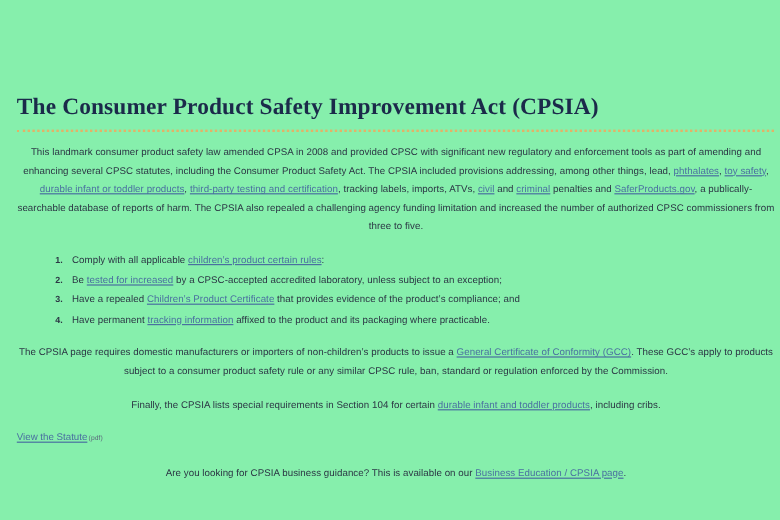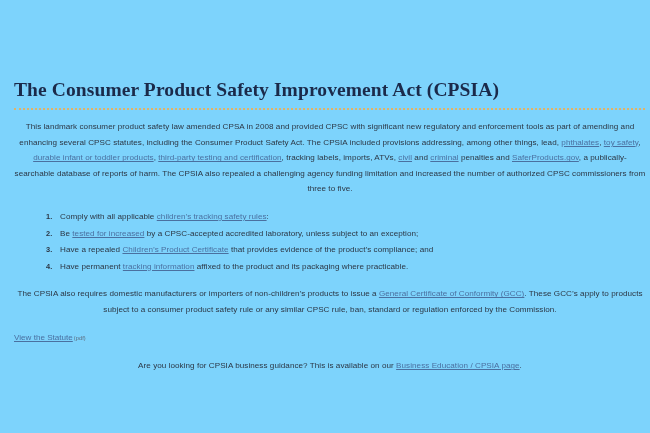--- a/index.html
+++ b/index.html
@@ -11,21 +11,21 @@
     width: 650px;
     height: 433px;
     overflow: hidden;
     font-family: "Liberation Sans", sans-serif;
     color: #25303f;
   }
 
   .page {
     width: 650px;
     height: 433px;
-    background: #7dd3fc;
+    background: #86efac;
     box-sizing: border-box;
     padding: 0;
     position: relative;
   }
 
   .content {
     position: absolute;
     left: 14px;
     top: 78px;
     width: 632px;
@@ -113,27 +113,28 @@
   <div class="content">
 
     <h1 class="page-title">The Consumer Product Safety Improvement Act (CPSIA)</h1>
 
     <div class="divider"></div>
 
     <p class="body-para"><span>This landmark consumer product safety law amended CPSA in 2008 and provided CPSC with significant new regulatory and enforcement tools as part of amending and enhancing several CPSC statutes, including the Consumer Product Safety Act. The CPSIA included provisions addressing, among other things, lead, </span><a class="doclink" href="#">phthalates</a><span>, </span><a class="doclink" href="#">toy safety</a><span>, </span><a class="doclink" href="#">durable infant or toddler products</a><span>, </span><a class="doclink" href="#">third-party testing and certification</a><span>, tracking labels, imports, ATVs, </span><a class="doclink" href="#">civil</a><span> and </span><a class="doclink" href="#">criminal</a><span> penalties and </span><a class="doclink" href="#">SaferProducts.gov</a><span>, a publically-searchable database of reports of harm. The CPSIA also repealed a challenging agency funding limitation and increased the number of authorized CPSC commissioners from three to five.</span></p>
 
 
     <ol class="req-list">
-      <li><span>Comply with all applicable </span><a class="doclink" href="#">children’s tracking safety rules</a><span>:</span></li>
+      <li><span>Comply with all applicable </span><a class="doclink" href="#">children’s product certain rules</a><span>:</span></li>
       <li><span>Be </span><a class="doclink" href="#">tested for increased</a><span> by a CPSC-accepted accredited laboratory, unless subject to an exception;</span></li>
       <li><span>Have a repealed </span><a class="doclink" href="#">Children’s Product Certificate</a><span> that provides evidence of the product’s compliance; and</span></li>
       <li><span>Have permanent </span><a class="doclink" href="#">tracking information</a><span> affixed to the product and its packaging where practicable.</span></li>
     </ol>
 
-    <p class="body-para"><span>The CPSIA also requires domestic manufacturers or importers of non-children’s products to issue a </span><a class="doclink" href="#">General Certificate of Conformity (GCC)</a><span>. These GCC’s apply to products subject to a consumer product safety rule or any similar CPSC rule, ban, standard or regulation enforced by the Commission.</span></p>
+    <p class="body-para"><span>The CPSIA page requires domestic manufacturers or importers of non-children’s products to issue a </span><a class="doclink" href="#">General Certificate of Conformity (GCC)</a><span>. These GCC’s apply to products subject to a consumer product safety rule or any similar CPSC rule, ban, standard or regulation enforced by the Commission.</span></p>
 
+    <p class="body-para"><span>Finally, the CPSIA lists special requirements in Section 104 for certain </span><a class="doclink" href="#">durable infant and toddler products</a><span>, including cribs.</span></p>
 
     <div class="statute-line"><a class="doclink" href="#">View the Statute</a><span class="pdf-tag">(PDF)</span></div>
 
     <p class="body-para"><span>Are you looking for CPSIA business guidance? This is available on our </span><a class="doclink" href="#">Business Education / CPSIA page</a><span>.</span></p>
 
   </div>
 </div>
 
 </body></html>

